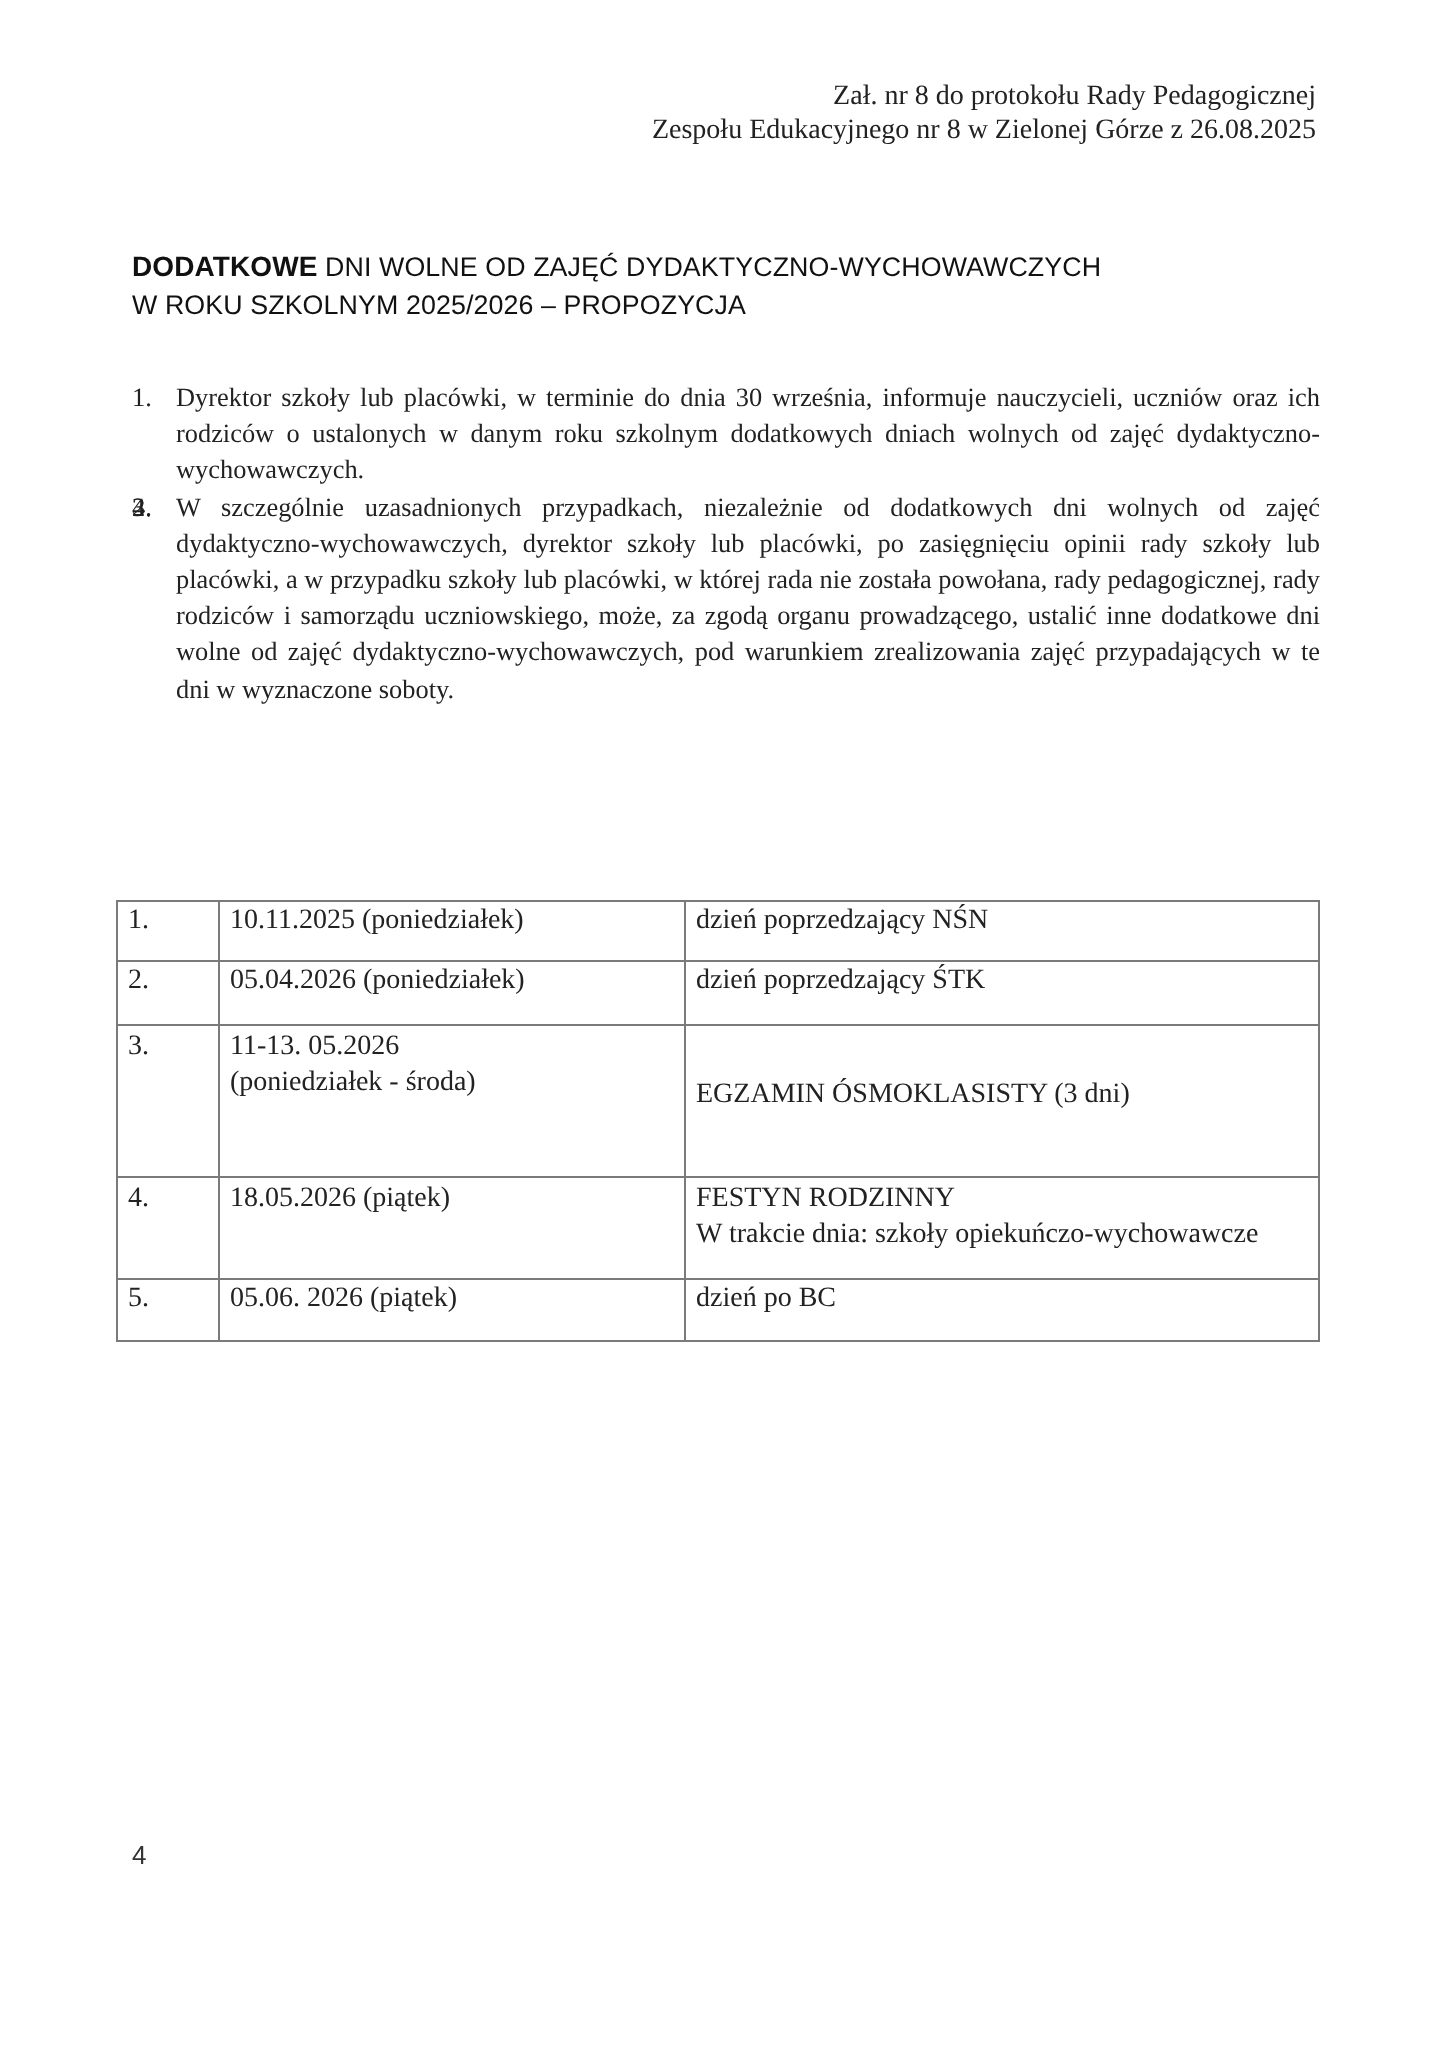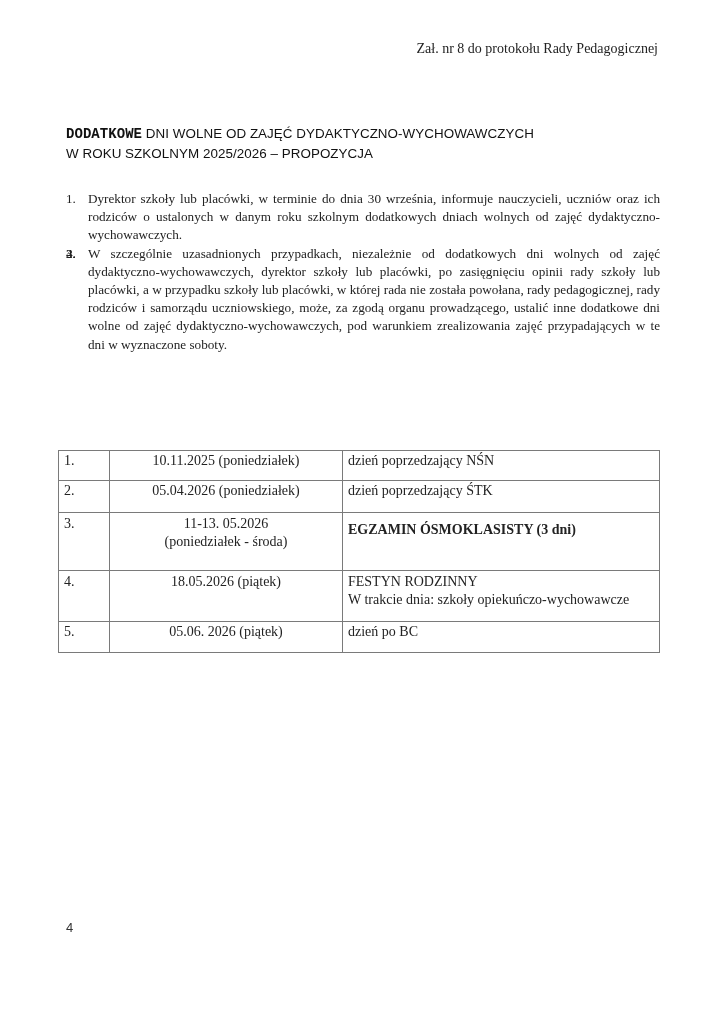--- a/index.html
+++ b/index.html
@@ -30,21 +30,21 @@
       position: absolute;
       left: 66px;
       top: 124px;
       font-size: 13.4px;
       line-height: 19px;
       font-weight: bold;
       color: #111;
       letter-spacing: 0.05px;
     }
     .title .serif-word {
-      font-family: Liberation Mono, monospace;
+      font-family: Liberation Sans, sans-serif;
       font-weight: bold;
       font-size: 14px;
     }
     .title .sans {
       font-family: "Liberation Sans", "DejaVu Sans", sans-serif;
       font-weight: normal;
     }
 
     .rules {
       position: absolute;
@@ -79,43 +79,44 @@
       font-size: 14px;
       line-height: 18px;
       color: #222;
     }
     .days-table td {
       border: 1.5px solid #7a7a7a;
       padding: 1px 5px 0 5px;
       vertical-align: top;
     }
     .days-table td.col-no { width: 40px; }
-    .days-table td.col-date { width: 222px; text-align: center; }
+    .days-table td.col-date { width: 222px; }
     .days-table td.col-desc { }
     .row-1 td { height: 28px; }
     .row-2 td { height: 30px; }
     .row-3 td { height: 49px; padding-top: 2px; }
     .row-4 td { height: 48px; padding-top: 2px; }
     .row-5 td { height: 29px; }
-    .row-3 td.col-desc { padding-top: 8px; font-weight: bold; }
+    .row-3 td.col-desc { padding-top: 26px; }
 
     .page-number {
       position: absolute;
       left: 66px;
       top: 920px;
       font-family: "Liberation Sans", "DejaVu Sans", sans-serif;
       font-size: 13px;
       color: #333;
     }
   </style>
 </head>
 <body>
 
 <div class="page-header">
   <div>Zał. nr 8 do protokołu  Rady Pedagogicznej</div>
+  <div>Zespołu Edukacyjnego nr 8 w Zielonej Górze z 26.08.2025</div>
 </div>
 
 <div class="title">
   <div><span class="serif-word">DODATKOWE</span><span class="sans"> DNI WOLNE OD ZAJĘĆ DYDAKTYCZNO-WYCHOWAWCZYCH</span></div>
   <div class="sans">W ROKU SZKOLNYM 2025/2026 – PROPOZYCJA</div>
 </div>
 
 <ol class="rules">
   <li>
     <span class="num">1.</span>

